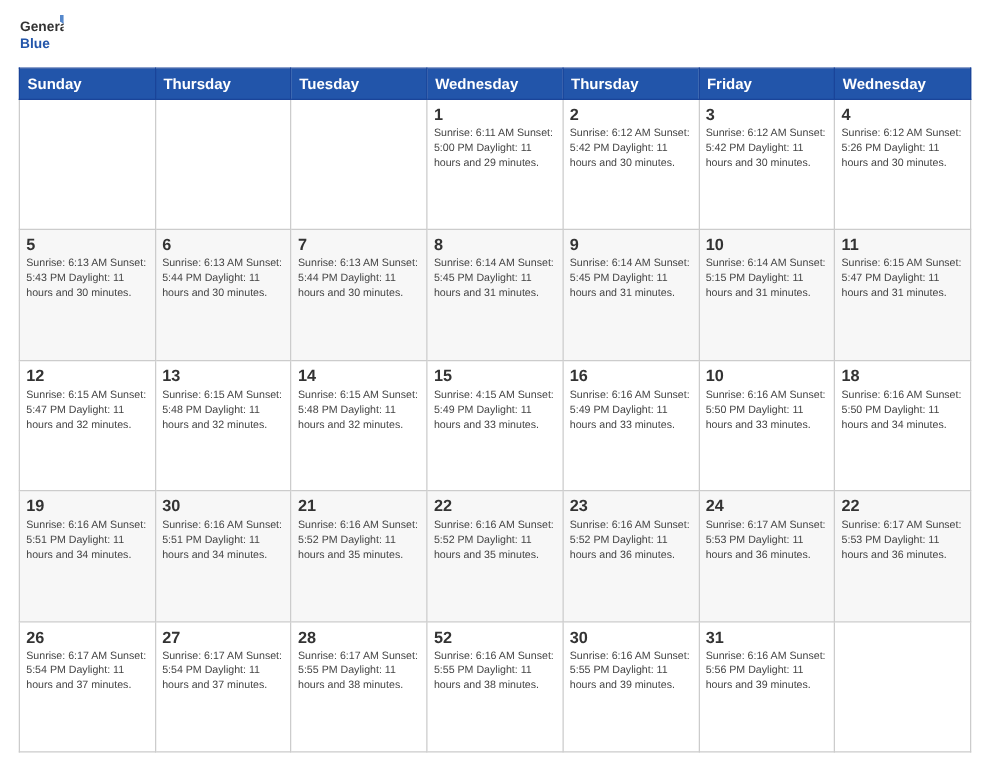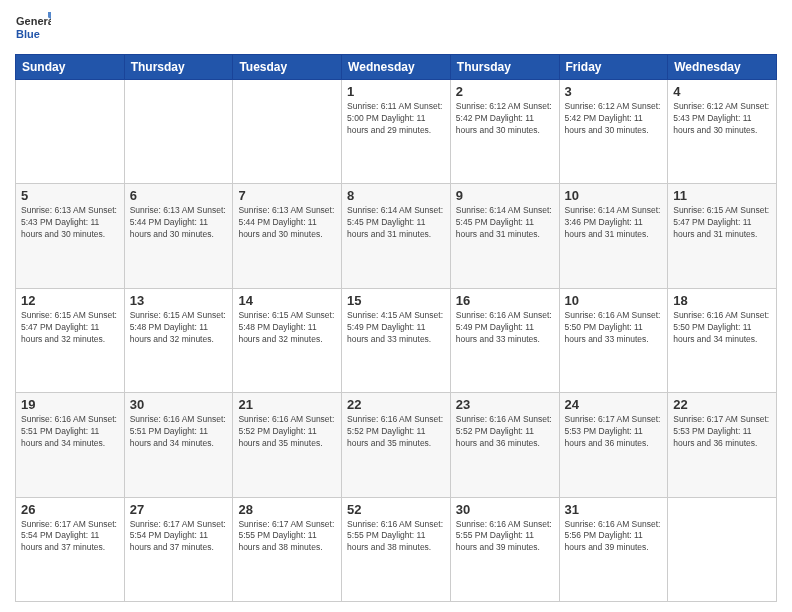--- a/index.html
+++ b/index.html
@@ -134,21 +134,21 @@
           </td>
           <td>
             <span class="day-num">3</span>
             <div class="day-info">Sunrise: 6:12 AM
 Sunset: 5:42 PM
 Daylight: 11 hours and 30 minutes.</div>
           </td>
           <td>
             <span class="day-num">4</span>
             <div class="day-info">Sunrise: 6:12 AM
-Sunset: 5:43 PM
+Sunset: 5:26 PM
 Daylight: 11 hours and 30 minutes.</div>
           </td>
         </tr>
         <tr>
           <td>
             <span class="day-num">5</span>
             <div class="day-info">Sunrise: 6:13 AM
 Sunset: 5:43 PM
 Daylight: 11 hours and 30 minutes.</div>
           </td>
@@ -172,21 +172,21 @@
           </td>
           <td>
             <span class="day-num">9</span>
             <div class="day-info">Sunrise: 6:14 AM
 Sunset: 5:45 PM
 Daylight: 11 hours and 31 minutes.</div>
           </td>
           <td>
             <span class="day-num">10</span>
             <div class="day-info">Sunrise: 6:14 AM
-Sunset: 3:46 PM
+Sunset: 5:15 PM
 Daylight: 11 hours and 31 minutes.</div>
           </td>
           <td>
             <span class="day-num">11</span>
             <div class="day-info">Sunrise: 6:15 AM
 Sunset: 5:47 PM
 Daylight: 11 hours and 31 minutes.</div>
           </td>
         </tr>
         <tr>

